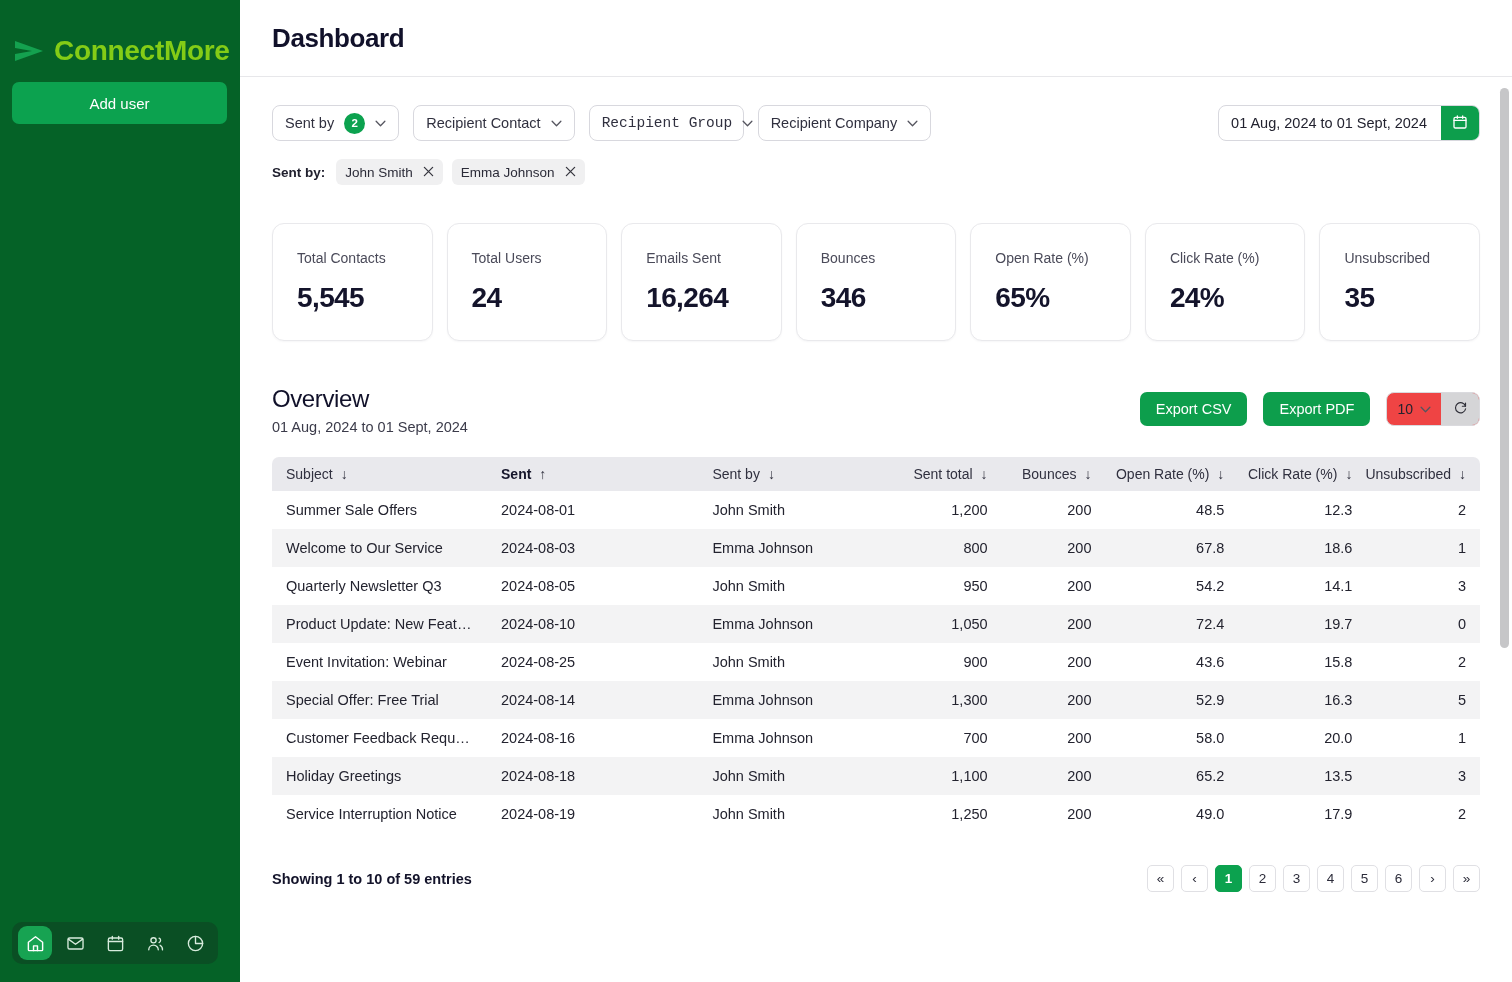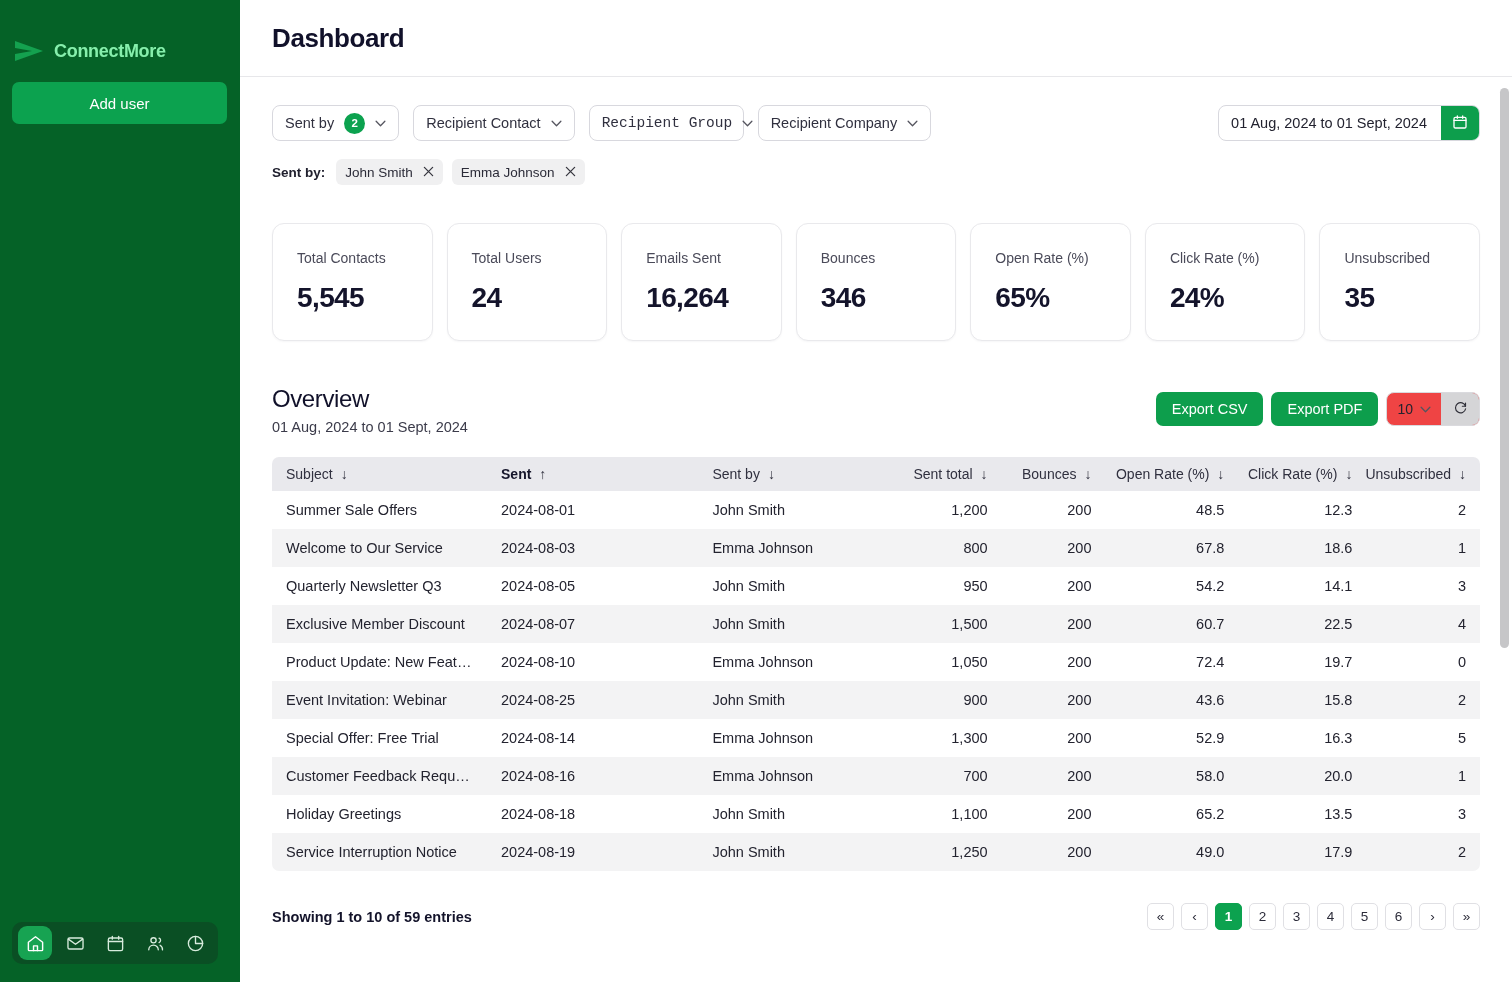--- a/index.html
+++ b/index.html
@@ -19,21 +19,21 @@
     position: relative;
     display: flex; flex-direction: column;
   }
   .brand {
     display: flex; align-items: center; gap: 10px;
     padding: 26px 0 0 14px;
     height: 76px;
   }
   .brand-mark { width: 30px; height: 26px; display: block; }
   .brand-name {
-    color: #86efac; font-size: 18px; font-weight: 700; letter-spacing: -0.3px;
+    color: #84cc16; font-size: 28px; font-weight: 700; letter-spacing: -0.3px;
   }
   .add-user-btn {
     margin: 6px 20px 0 12px;
     height: 42px;
     background: #0ca24f;
     border: none; border-radius: 7px;
     color: #ffffff; font-size: 15px; font-weight: 400;
     font-family: "Liberation Sans", sans-serif;
     cursor: pointer;
     display: flex; align-items: center; justify-content: center;
@@ -147,21 +147,21 @@
   .stat-label { font-size: 14px; color: #4a4a59; font-weight: 400; }
   .stat-value { font-size: 28px; font-weight: 700; color: #14142b; margin-top: 16px; letter-spacing: -0.6px; }
 
   
   .overview-head {
     margin-top: 44px; display: flex; align-items: flex-start;
   }
   .ov-left { flex: 1; }
   .ov-title { font-size: 24px; font-weight: 400; letter-spacing: -0.4px; color: #11112a; }
   .ov-sub { font-size: 14.5px; color: #3b3b4a; margin-top: 6px; }
-  .ov-right { display: flex; align-items: flex-end; gap: 8px; padding-top: 7px; }
+  .ov-right { display: flex; align-items: flex-end; gap: 16px; padding-top: 7px; }
   .export-btn {
     height: 34px; padding: 0 16px;
     background: #0d9e4c; color: #fff; border: none; border-radius: 7px;
     font-size: 14.5px; cursor: pointer; font-family: "Liberation Sans", sans-serif;
     display: flex; align-items: center;
   }
   .pagesize-group {
     display: flex; align-items: center;
     border: 1px solid #dadade; border-radius: 8px; overflow: hidden; height: 34px;
     background: #ef4444;
@@ -525,30 +525,20 @@
               <td>Quarterly Newsletter Q3</td>
               <td>2024-08-05</td>
               <td>John Smith</td>
               <td class="num">950</td>
               <td class="num">200</td>
               <td class="num">54.2</td>
               <td class="num">14.1</td>
               <td class="num">3</td>
             </tr>
             <tr>
-              <td>Exclusive Member Discount</td>
-              <td>2024-08-07</td>
-              <td>John Smith</td>
-              <td class="num">1,500</td>
-              <td class="num">200</td>
-              <td class="num">60.7</td>
-              <td class="num">22.5</td>
-              <td class="num">4</td>
-            </tr>
-            <tr>
               <td>Product Update: New Feature</td>
               <td>2024-08-10</td>
               <td>Emma Johnson</td>
               <td class="num">1,050</td>
               <td class="num">200</td>
               <td class="num">72.4</td>
               <td class="num">19.7</td>
               <td class="num">0</td>
             </tr>
             <tr>

